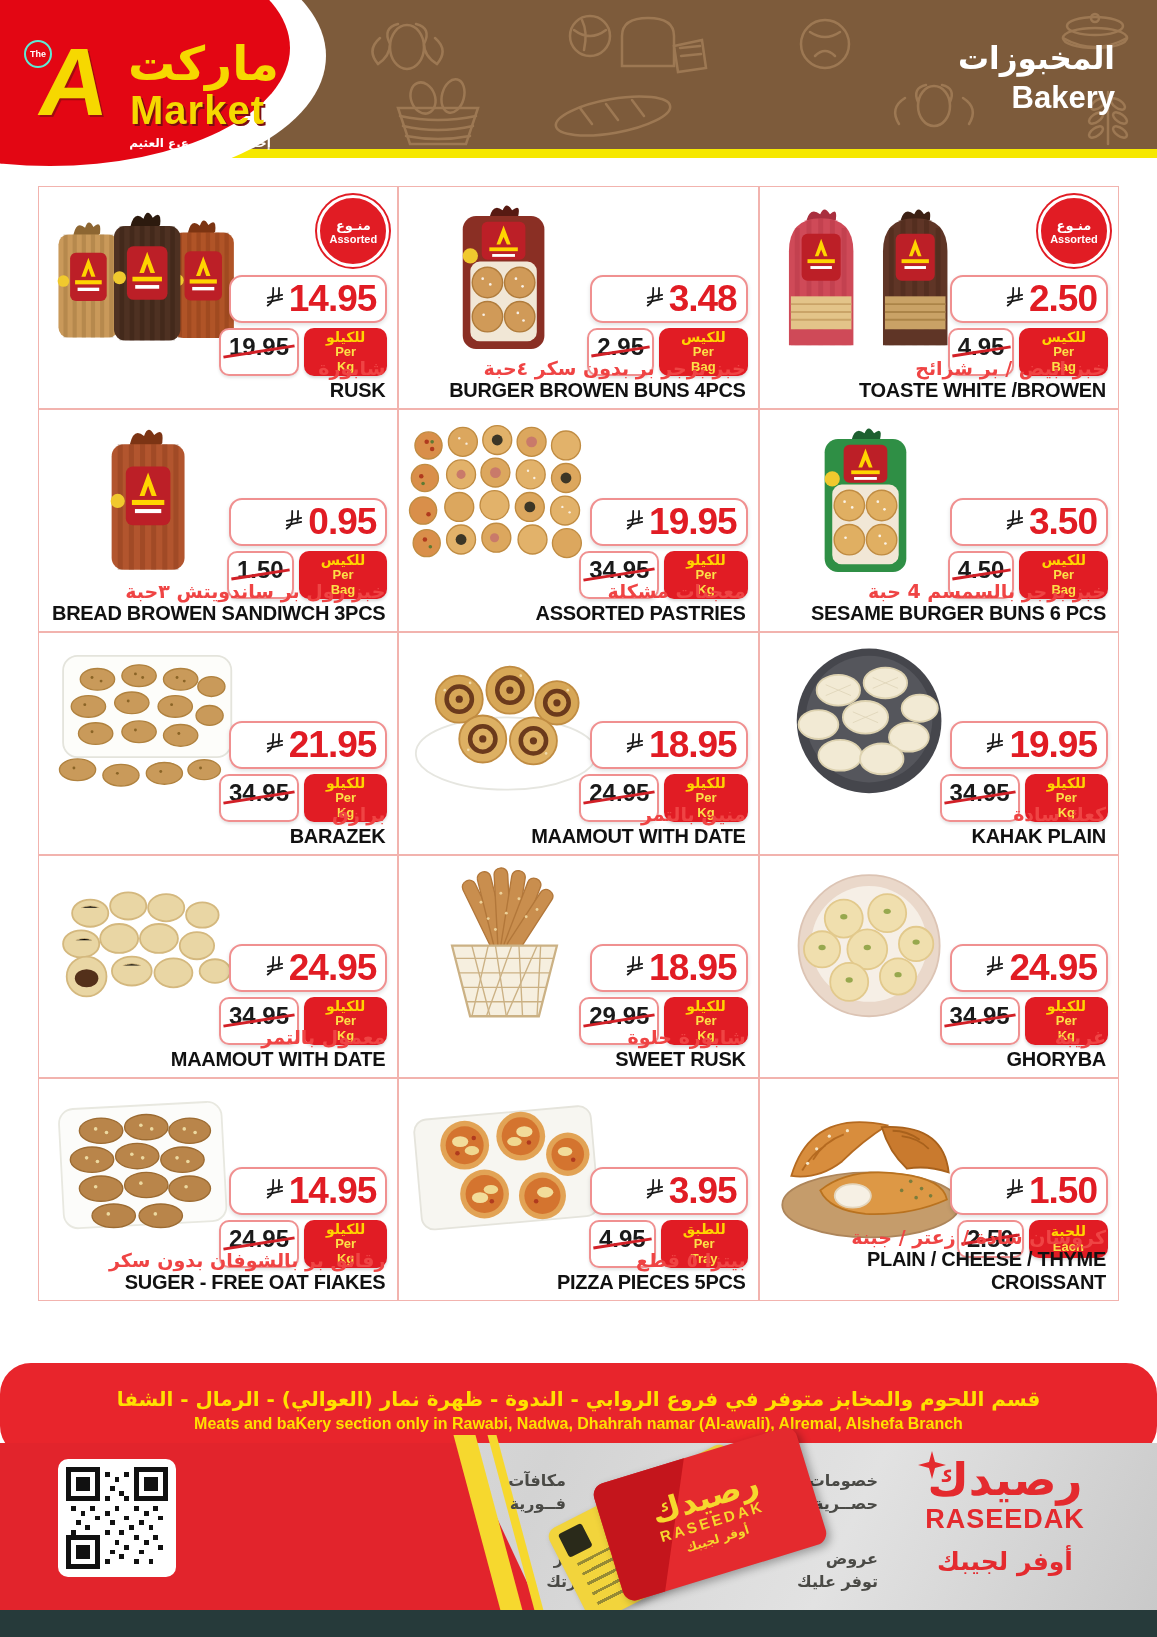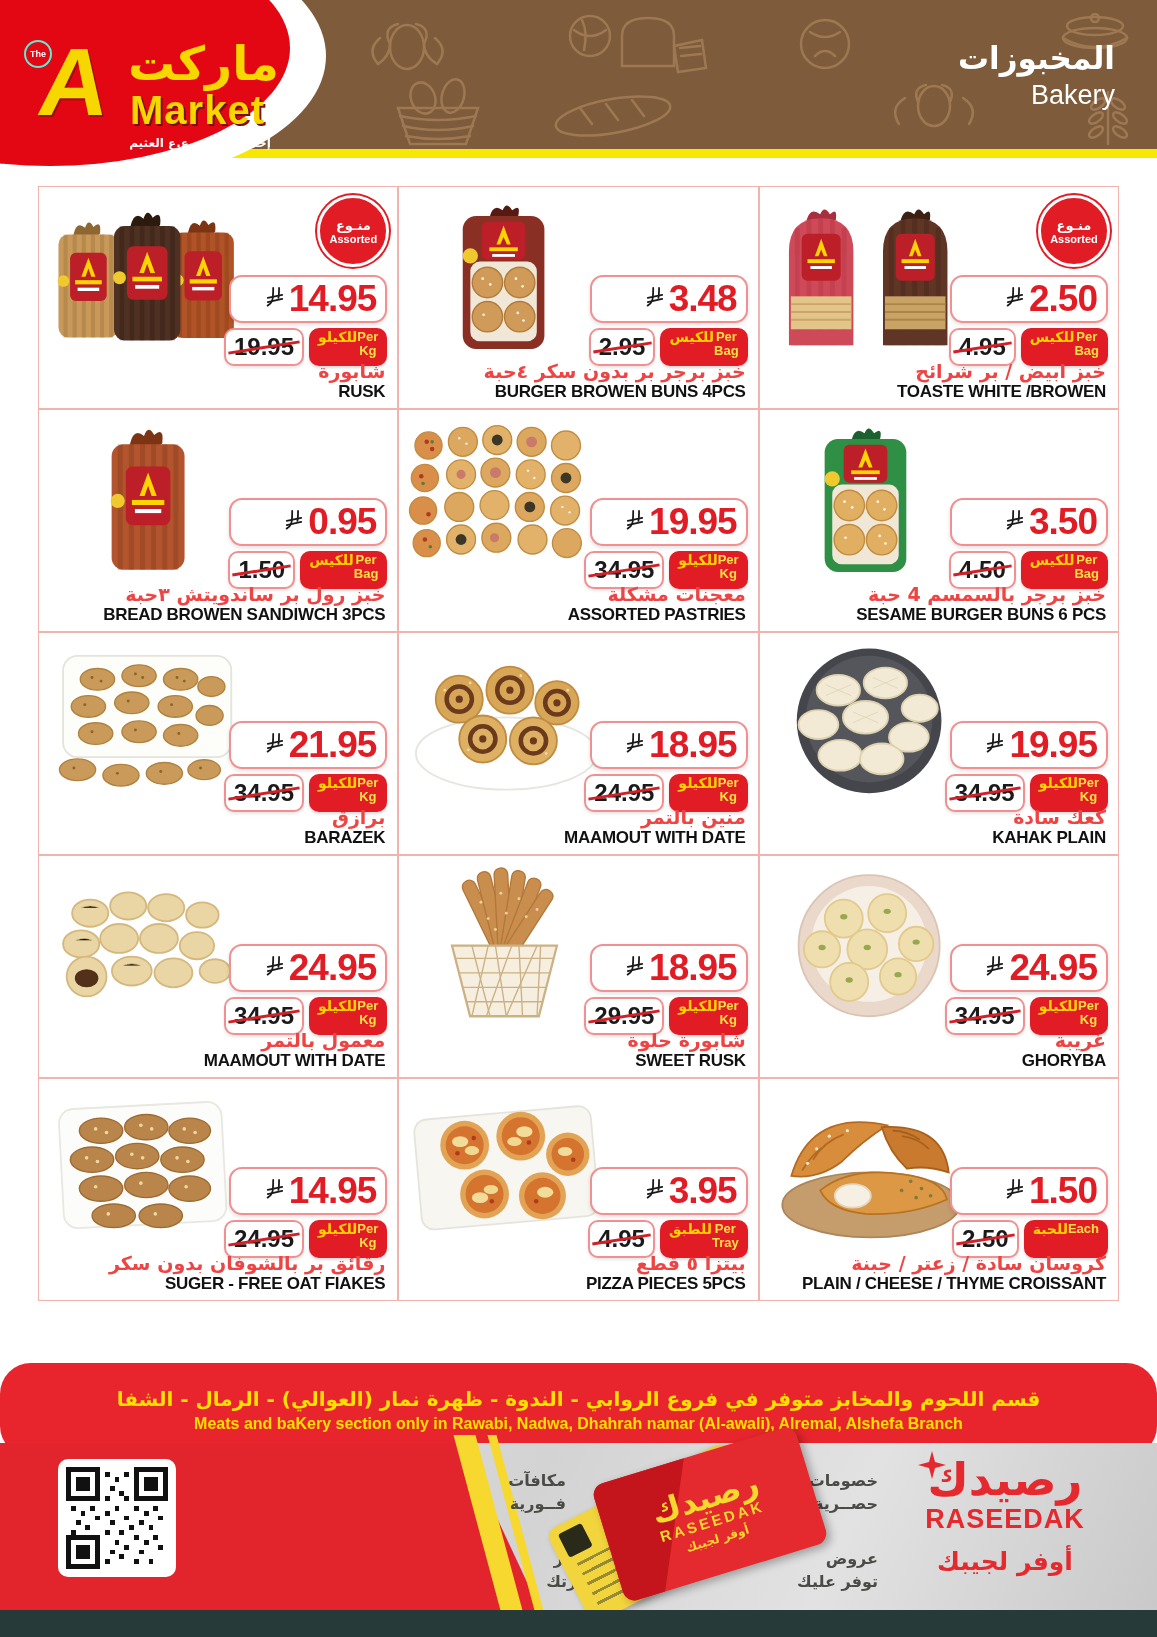--- a/index.html
+++ b/index.html
@@ -7,21 +7,21 @@
         font-family:"Liberation Sans","DejaVu Sans",sans-serif;}
   .ar{font-family:"DejaVu Sans",sans-serif;}
 
   
   .header{position:absolute;top:0;left:0;right:0;height:158px;background:#7d5b3b;}
   .header-stripe{position:absolute;top:149px;left:0;right:0;height:9px;background:#f6e800;z-index:3;}
   .doodle{position:absolute;opacity:.8;}
   .doodle svg{stroke:#a5805a;stroke-width:2.5;fill:none;stroke-linecap:round;}
   .section-title{position:absolute;top:40px;right:42px;text-align:right;color:#fff;z-index:4;}
   .section-title .t-ar{font-size:31px;font-weight:bold;}
-  .section-title .t-en{font-size:27px;font-weight:normal;margin-top:4px;}
+  .section-title .t-en{font-size:31px;font-weight:bold;margin-top:4px;}
   .logo-bubble{position:absolute;top:0;left:0;width:330px;height:170px;z-index:5;}
   .logo-content{position:absolute;top:0;left:0;width:330px;height:158px;z-index:6;}
   .logo-the{position:absolute;left:24px;top:40px;width:24px;height:24px;border:2px solid #5eead4;border-radius:50%;
             color:#fff;font-size:9px;font-weight:bold;display:flex;align-items:center;justify-content:center;}
   .logo-a{position:absolute;left:40px;top:34px;font-size:96px;font-weight:900;color:#f6d800;
           transform:skewX(-8deg);line-height:1;text-shadow:2px 2px 0 #a00b10;}
   .logo-ar{position:absolute;left:128px;top:40px;font-size:47px;font-weight:bold;color:#f6d800;line-height:1;}
   .logo-en{position:absolute;left:130px;top:90px;font-size:40px;font-weight:bold;color:#f6d800;line-height:1;
            text-shadow:2px 2px 0 #7a0d12;letter-spacing:1px;}
   .logo-sub{position:absolute;left:110px;top:136px;width:180px;text-align:center;color:#fff;font-size:12px;font-weight:bold;}
@@ -34,27 +34,27 @@
   .img svg{width:100%;height:100%;}
   .pricing{position:absolute;right:10px;top:88px;width:158px;z-index:2;}
   .p-main{display:flex;align-items:center;justify-content:flex-end;gap:5px;background:#fff;
           border:2px solid #f09090;border-radius:13px;padding:1px 9px;box-shadow:0 2px 4px rgba(0,0,0,.12);}
   .p-num{font-size:37px;font-weight:bold;color:#e11c24;letter-spacing:-1px;}
   .sar-icon svg{width:18px;height:22px;stroke:#1a1a1a;stroke-width:2;fill:none;stroke-linecap:round;}
   .p-sub{display:flex;gap:5px;justify-content:flex-end;margin-top:5px;align-items:stretch;}
   .p-old{position:relative;background:#fff;border:2px solid #f09090;border-radius:10px;padding:3px 8px;
          font-size:24px;font-weight:bold;color:#1a1a1a;box-shadow:0 2px 3px rgba(0,0,0,.1);}
   .p-old::after{content:"";position:absolute;left:2px;right:2px;top:46%;height:3px;background:#d22027;transform:rotate(-9deg);}
-  .p-unit{background:#e11c24;border-radius:10px;padding:2px 9px;text-align:center;line-height:1.1;
-          display:flex;flex-direction:row;justify-content:center;box-shadow:0 2px 3px rgba(0,0,0,.15);}
+  .p-unit{background:#e11c24;border-radius:10px;padding:2px 22px;text-align:center;line-height:1.1;
+          display:flex;flex-direction:column;justify-content:center;box-shadow:0 2px 3px rgba(0,0,0,.15);}
   .pu-ar{color:#ffd400;font-size:14px;font-weight:bold;}
   .pu-en{color:#fde047;font-size:13px;font-weight:bold;}
   .names{position:absolute;left:6px;right:12px;bottom:6px;text-align:right;z-index:2;}
   .name-ar{font-size:19px;font-weight:bold;color:#ef4444;}
-  .name-en{font-size:17px;font-weight:bold;color:#111;letter-spacing:-.3px;}
+  .name-en{font-size:20px;font-weight:bold;color:#111;letter-spacing:-.3px;}
   .assorted{position:absolute;top:8px;right:8px;width:66px;height:66px;border-radius:50%;background:#e11c24;
             border:3px solid #fff;box-shadow:0 0 0 2px #e11c24;color:#fff;display:flex;flex-direction:column;
             align-items:center;justify-content:center;z-index:3;}
   .assorted .a-ar{font-size:13px;font-weight:bold;}
   .assorted .a-en{font-size:11px;font-weight:bold;}
 
   
   .branch-banner{position:absolute;top:1363px;left:0;right:0;height:94px;background:#e8252c;
                  display:flex;flex-direction:column;align-items:center;justify-content:center;gap:4px;border-radius:31px;}
   .banner-ar{color:#ffe000;font-weight:bold;font-size:20px;}

